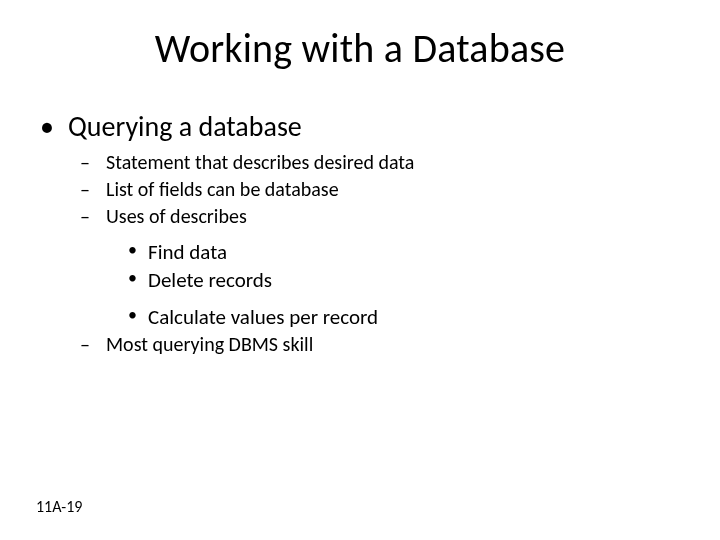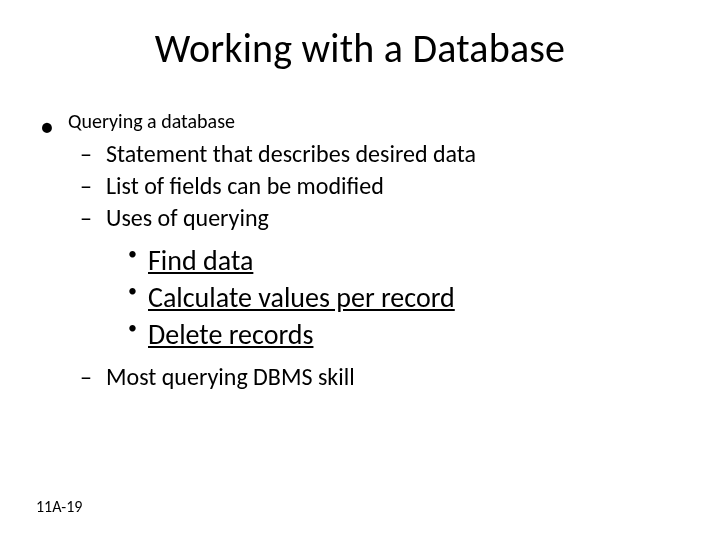--- a/index.html
+++ b/index.html
@@ -20,52 +20,51 @@
     }
     .title {
       font-size: 40px;
       font-weight: 400;
       text-align: center;
       margin-bottom: 36px;
       letter-spacing: 0.2px;
     }
     ul { list-style: none; }
     .l1 {
-      font-size: 20px;
+      font-size: 28px;
       padding-left: 32px;
       position: relative;
       margin-bottom: 6px;
     }
     .l1::before {
       content: "•";
       position: absolute;
       left: 4px;
       top: 0;
       font-size: 28px;
     }
     .l2 {
-      font-size: 24px;
+      font-size: 20px;
       padding-left: 70px;
       position: relative;
       margin-bottom: 2px;
       line-height: 1.25;
     }
     .l2::before {
       content: "–";
       position: absolute;
       left: 44px;
       top: 0;
     }
     .l3 {
-      font-size: 28px;
+      font-size: 21px;
       padding-left: 112px;
       position: relative;
       margin-bottom: 2px;
       line-height: 1.25;
-      text-decoration: underline;
     }
     .l3::before {
       content: "•";
       position: absolute;
       left: 92px;
       top: 0;
       font-size: 18px;
     }
     .group-gap-bottom { margin-bottom: 10px; }
     .footer {
@@ -80,25 +79,25 @@
 <body>
 
 <div class="slide">
 
   <h1 class="title">Working with a Database</h1>
 
   <ul>
     <li class="l1">Querying a database</li>
 
     <li class="l2">Statement that describes desired data</li>
-    <li class="l2">List of fields can be modified</li>
-    <li class="l2 group-gap-bottom">Uses of querying</li>
+    <li class="l2">List of fields can be database</li>
+    <li class="l2 group-gap-bottom">Uses of describes</li>
 
     <li class="l3">Find data</li>
+    <li class="l3 group-gap-bottom">Delete records</li>
     <li class="l3">Calculate values per record</li>
-    <li class="l3 group-gap-bottom">Delete records</li>
 
     <li class="l2">Most querying DBMS skill</li>
   </ul>
 
   <div class="footer">11A-19</div>
 
 </div>
 
 </body></html>

